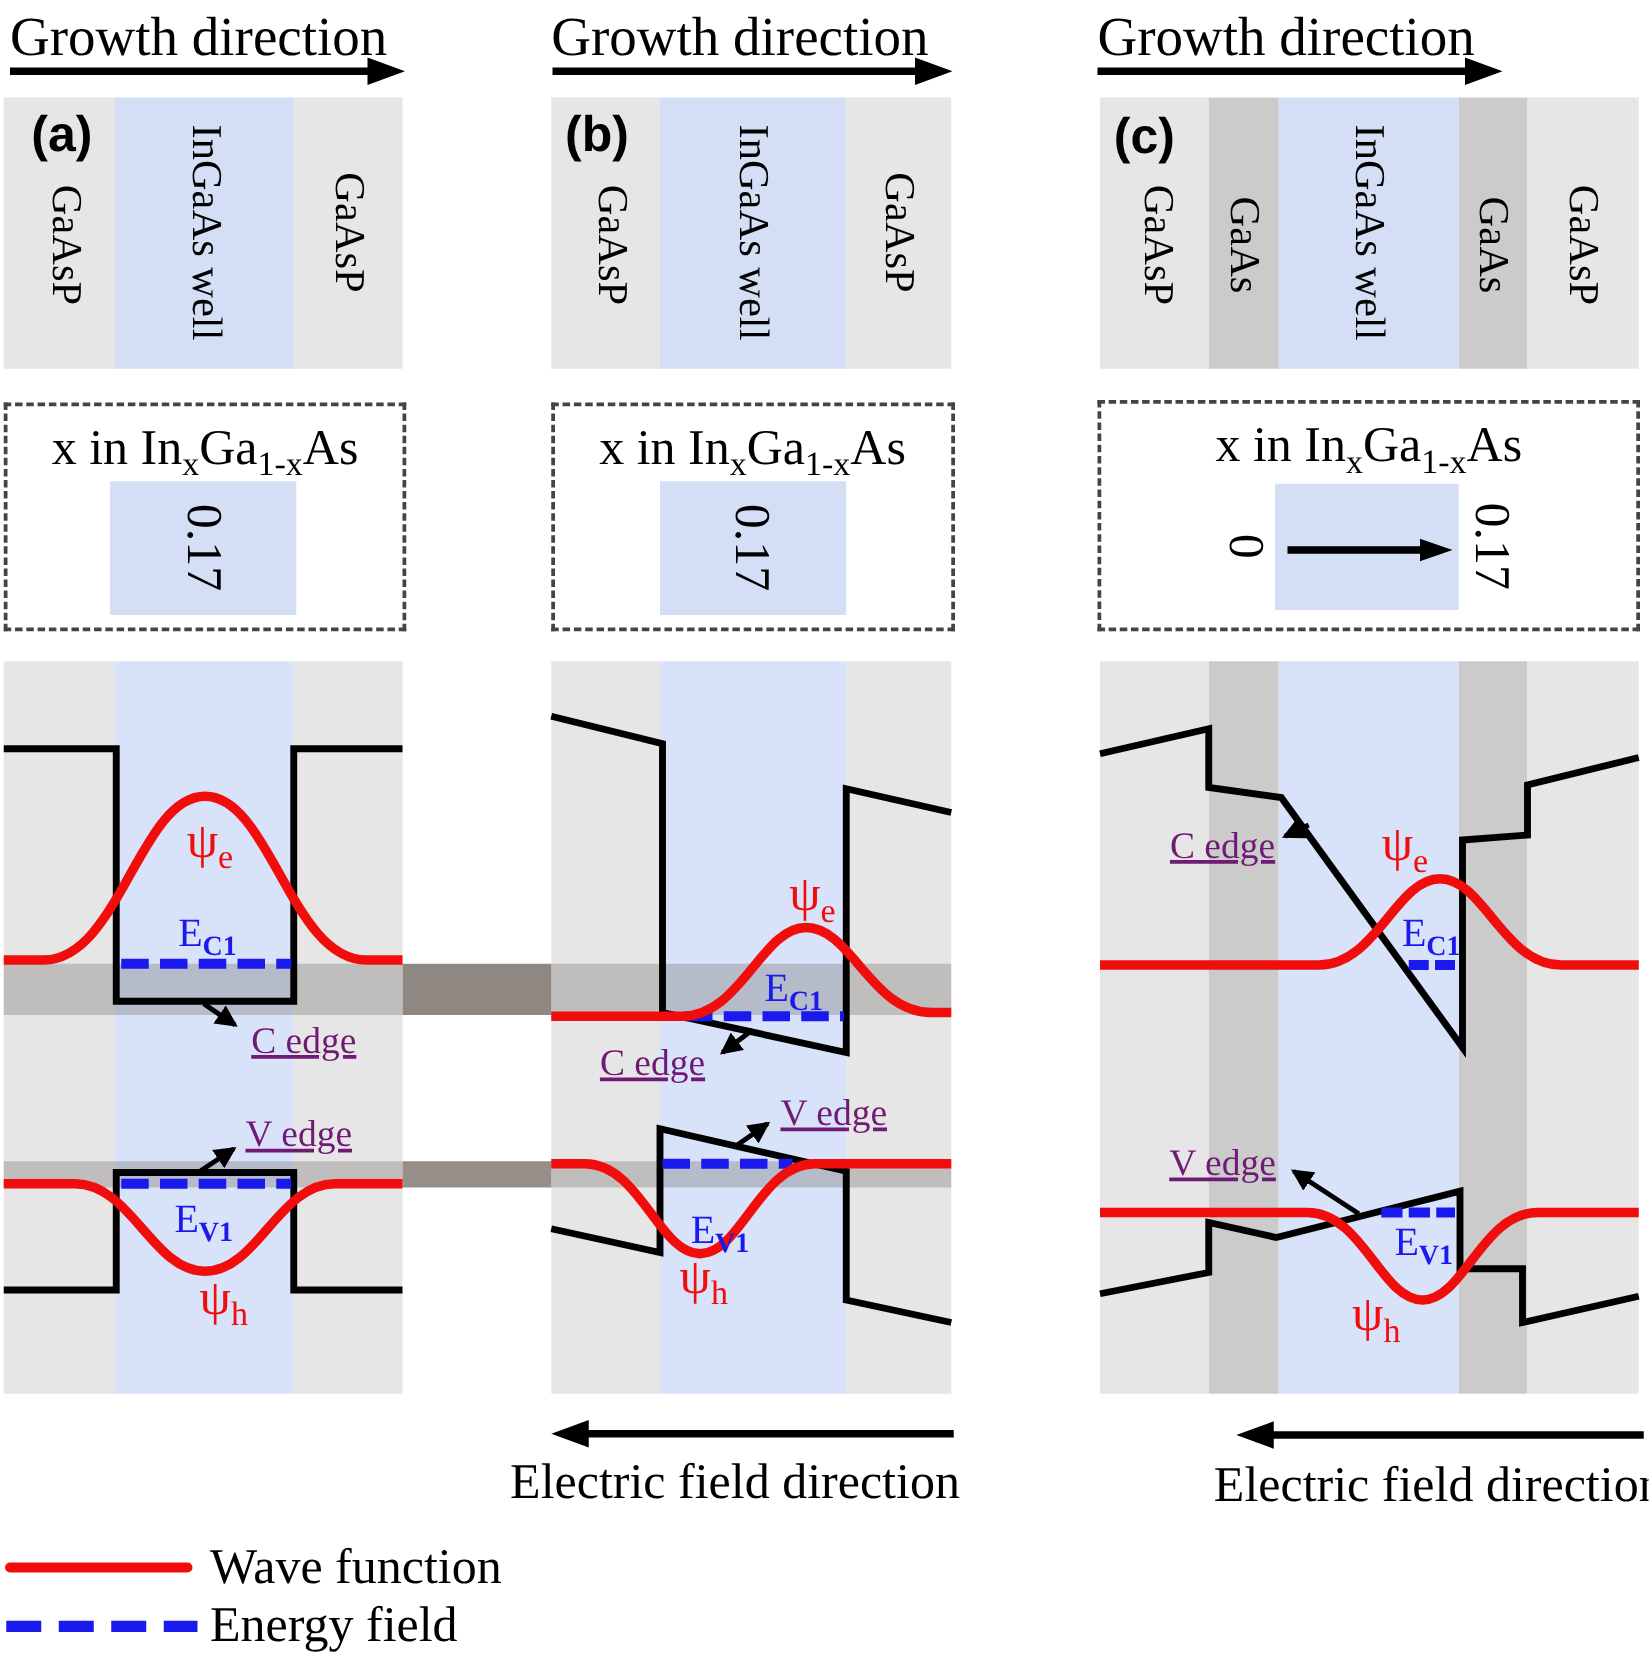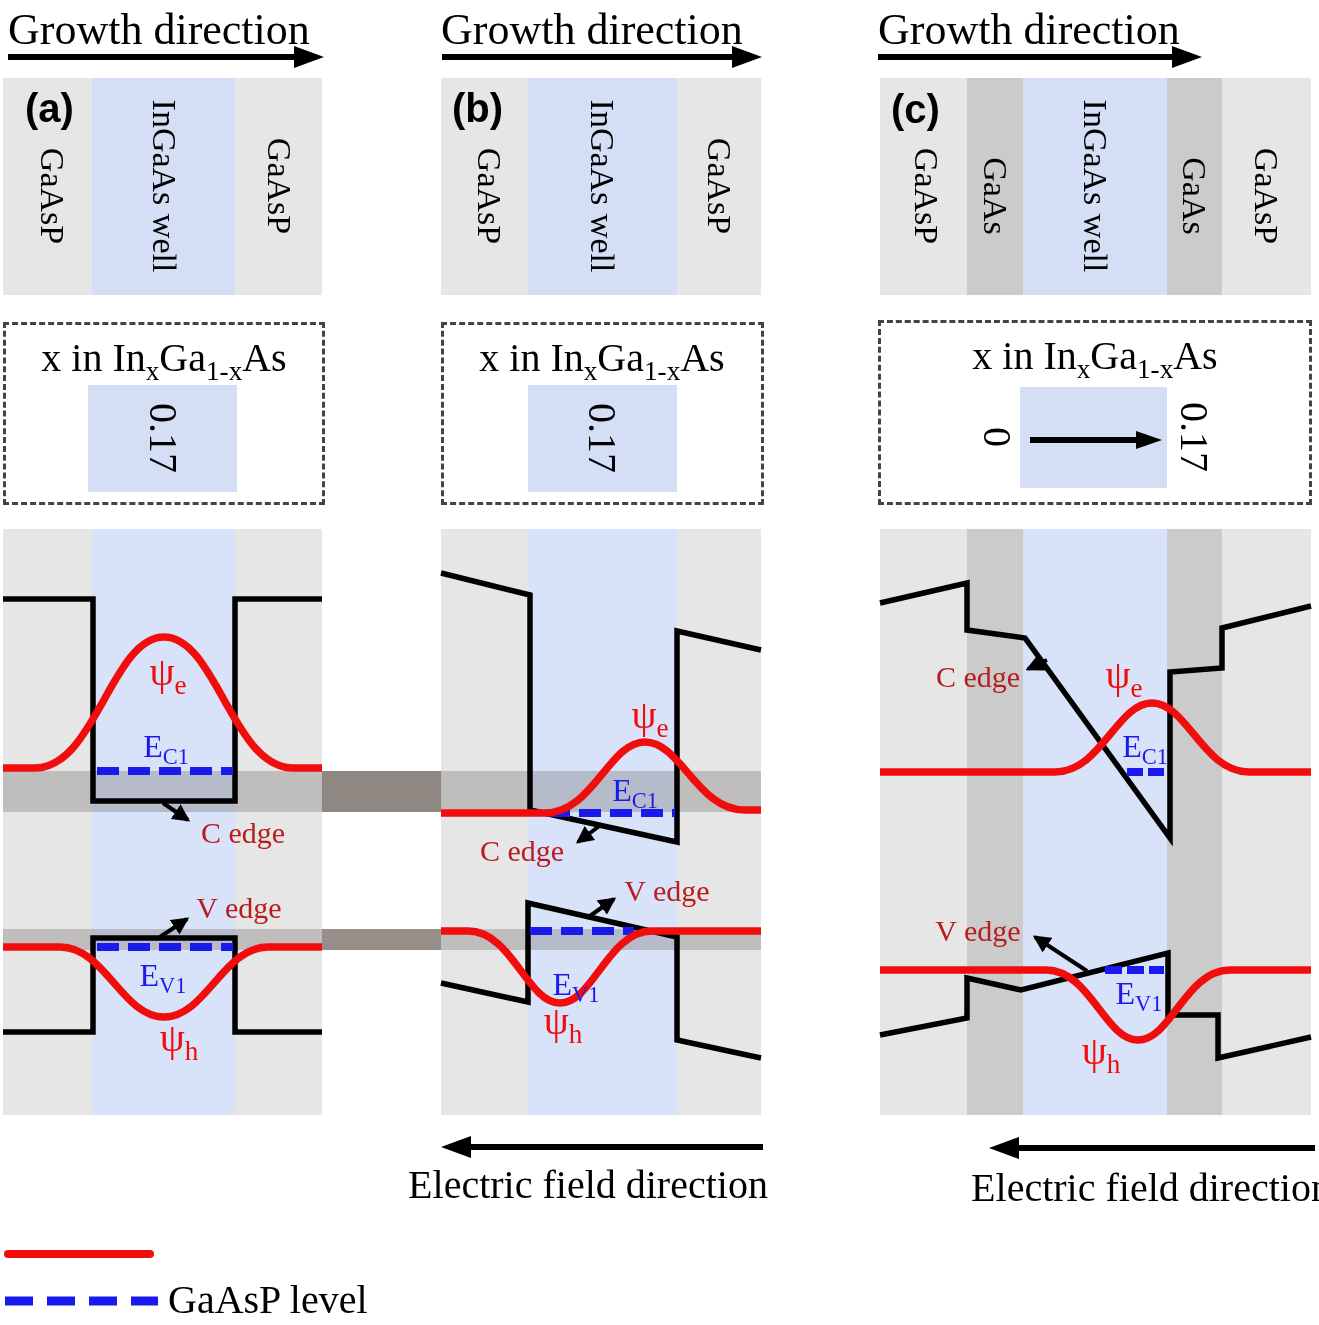--- a/index.html
+++ b/index.html
@@ -12,22 +12,22 @@
   .tag{font-family:"Liberation Sans",sans-serif;font-weight:bold;font-size:40px;}
   .vtext{writing-mode:vertical-rl;text-orientation:mixed;font-size:34px;line-height:1;}
   .col{position:absolute;}
   .compbox{position:absolute;border:3px dashed #444;box-sizing:border-box;background:#fff;}
   .comptitle{font-size:40px;line-height:1.1;white-space:nowrap;}
   .comptitle sub{font-size:0.68em;}
   .compval{writing-mode:vertical-rl;text-orientation:mixed;font-size:40px;line-height:1;}
   .psi{font-size:40px;color:#f20d0d;line-height:1;}
   .psi sub{font-size:0.68em;}
   .elabel{font-size:32px;color:#1a1aee;line-height:1;}
-  .elabel sub{font-size:0.7em;}
-  .edge{font-size:30px;color:#b91c1c;line-height:1;}
+  .elabel sub{font-size:0.7em;font-weight:bold;}
+  .edge{font-size:30px;color:#701a75;line-height:1;text-decoration:underline;}
   .fieldlabel{font-size:40px;line-height:1.1;}
   .legendtext{font-size:40px;line-height:1.2;}
   .stripe-overlay{background:rgba(90,80,75,0.27);}
   svg.overlay{position:absolute;left:0;top:0;pointer-events:none;}
   .lbl{position:absolute;z-index:6;}
 </style>
 </head>
 <body>
 
 <div id="canvas">
@@ -192,15 +192,16 @@
   <div class="lbl edge center" style="left:978px;top:677px;">C edge</div>
   <div class="lbl psi center" style="left:1124px;top:679px;"><span>ψ</span><sub>e</sub></div>
   <div class="lbl elabel center" style="left:1145px;top:749px;"><span>E</span><sub>C1</sub></div>
   <div class="lbl edge center" style="left:978px;top:931px;">V edge</div>
   <div class="lbl elabel center" style="left:1139px;top:996px;"><span>E</span><sub>V1</sub></div>
   <div class="lbl psi center" style="left:1101px;top:1055px;"><span>ψ</span><sub>h</sub></div>
 
   <div class="lbl fieldlabel center" style="left:588px;top:1185px;">Electric field direction</div>
   <div class="lbl fieldlabel center" style="left:1151px;top:1188px;">Electric field direction</div>
 
-  <div class="abs legendtext" style="left:168px;top:1276px;z-index:6;">GaAsP level</div>
+  <div class="abs legendtext" style="left:168px;top:1229px;z-index:6;">Wave function</div>
+  <div class="abs legendtext" style="left:168px;top:1276px;z-index:6;">Energy field</div>
 
 </div>
 
 </body></html>

